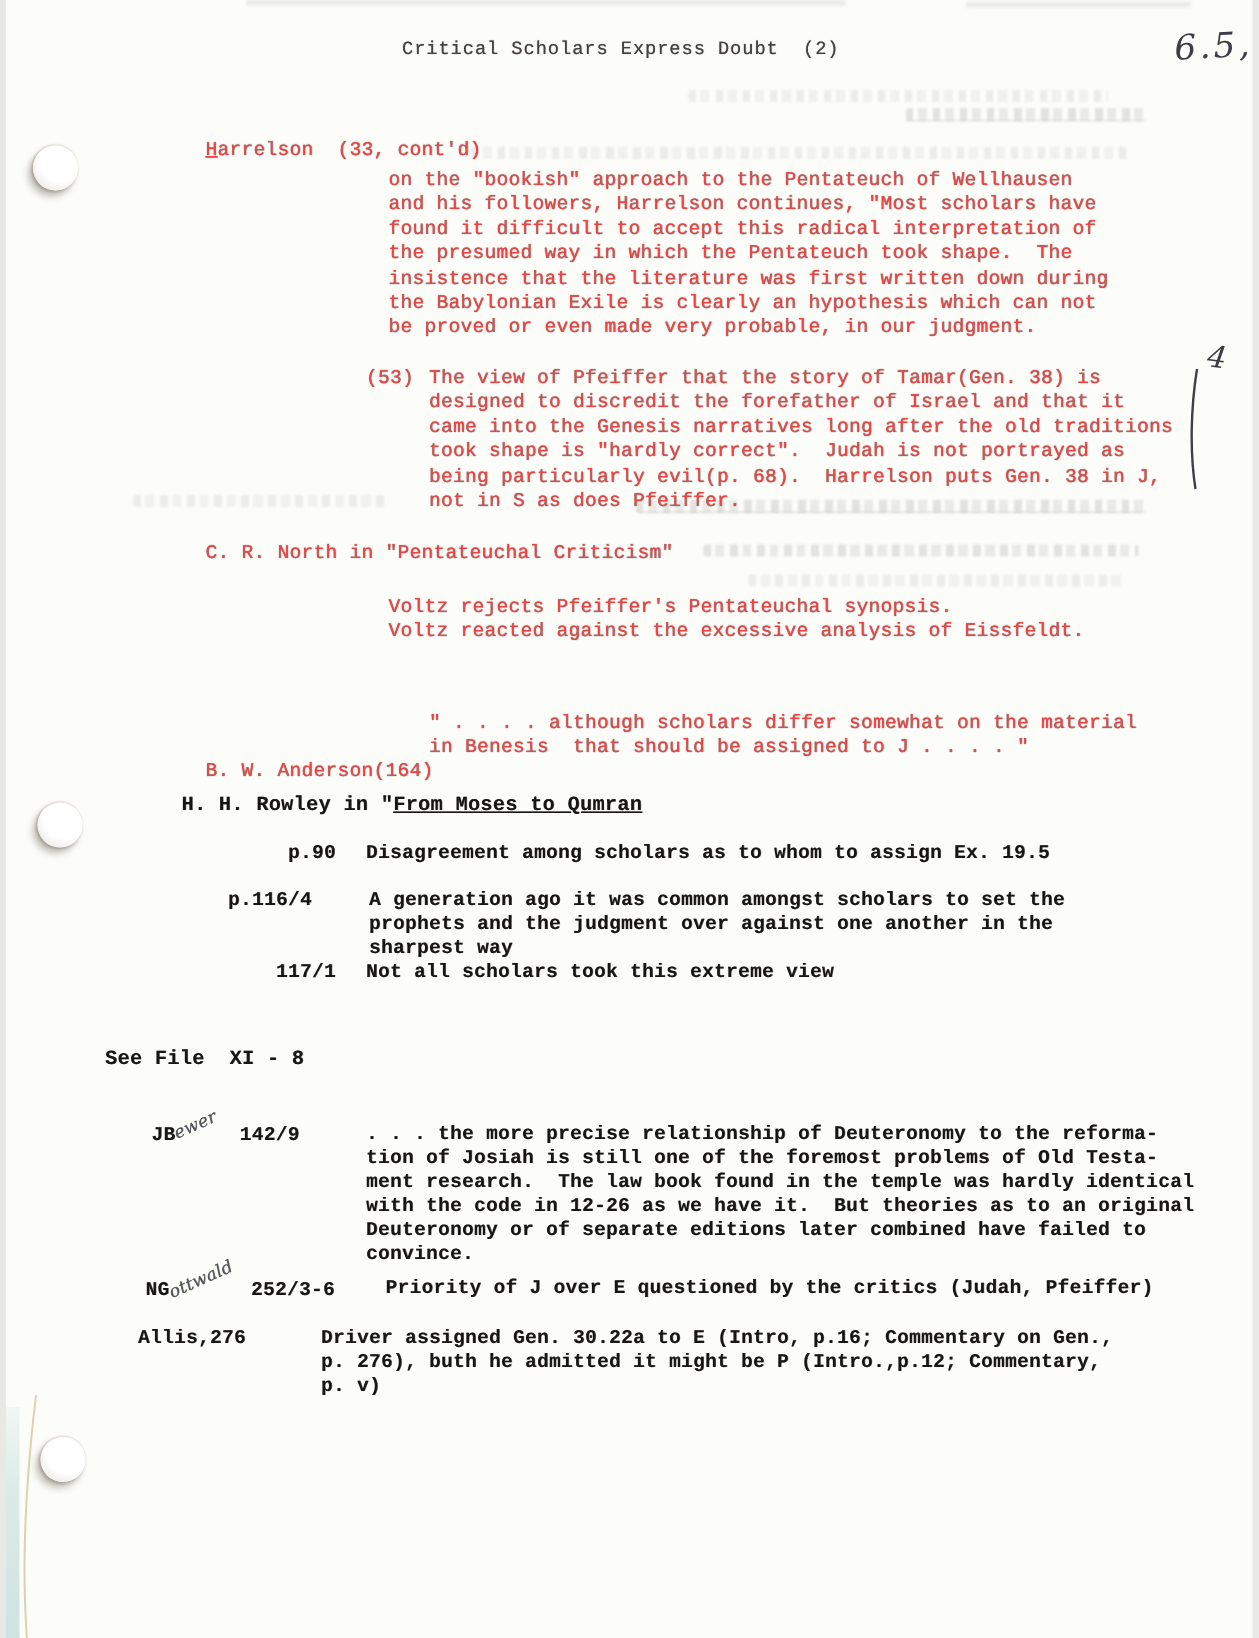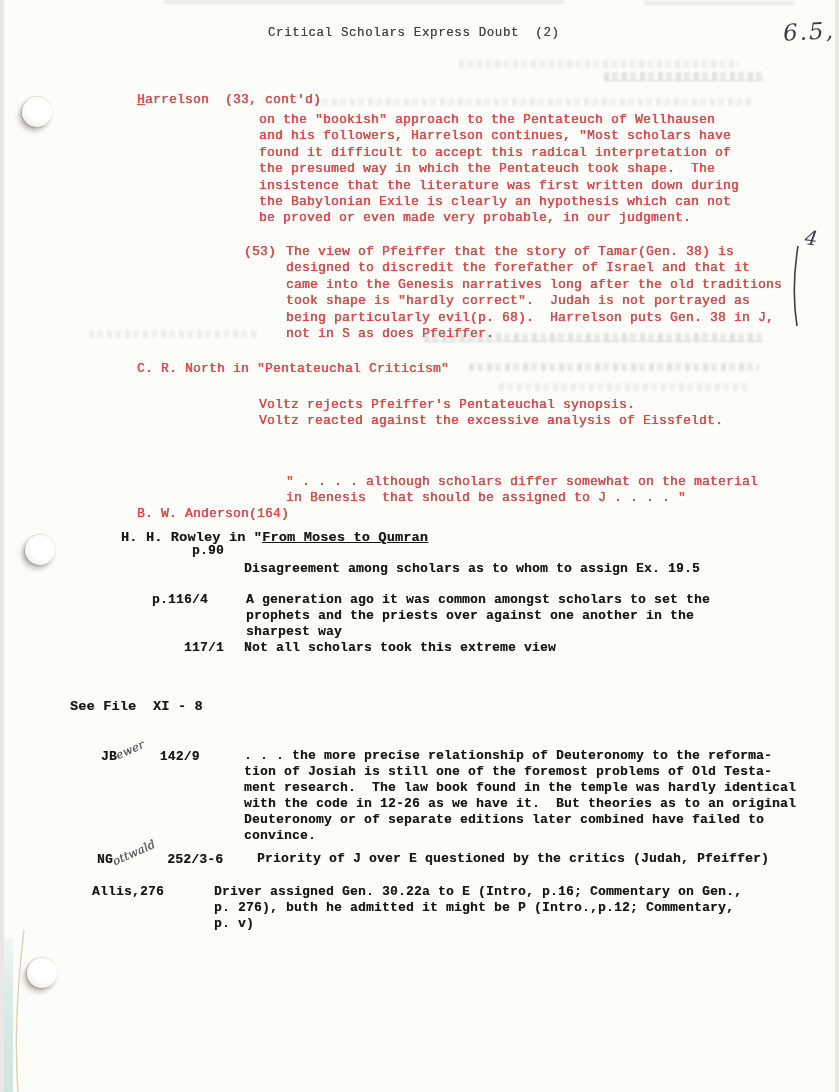--- a/index.html
+++ b/index.html
@@ -88,26 +88,26 @@
   <div class="tw faded" style="left:133px;top:361px;">C. R. North in "Pentateuchal Criticism"</div>
   <div class="tw faded" style="left:255px;top:397px;">Voltz rejects Pfeiffer's Pentateuchal synopsis.
 Voltz reacted against the excessive analysis of Eissfeldt.</div>
 
   <div class="tw faded" style="left:133px;top:458px;margin-top:48px;">B. W. Anderson(164)</div>
   <div class="tw faded" style="left:282px;top:474px;">" . . . . although scholars differ somewhat on the material
 in Benesis  that should be assigned to J . . . . "</div>
 
   <div class="tw dark" style="left:117px;top:530px;font-size:13.5px;"><span>H. H. Rowley in "</span><span class="u">From Moses to Qumran</span></div>
 
-  <div class="tw dark" style="left:188px;top:543px;">p.90</div>
+  <div class="tw dark" style="left:188px;top:561px;">p.90</div>
   <div class="tw dark" style="left:240px;top:561px;">Disagreement among scholars as to whom to assign Ex. 19.5</div>
 
   <div class="tw dark" style="left:148px;top:592px;">p.116/4</div>
   <div class="tw dark" style="left:242px;top:592px;">A generation ago it was common amongst scholars to set the
-prophets and the priests over against one another in the
+prophets and the judgment over against one another in the
 sharpest way</div>
 
   <div class="tw dark" style="left:180px;top:640px;">117/1</div>
   <div class="tw dark" style="left:240px;top:640px;">Not all scholars took this extreme view</div>
 
   <div class="tw dark" style="left:66px;top:699px;font-size:13.5px;">See File  XI - 8</div>
 
   <div class="tw dark" style="left:97px;top:748px;"><span>JB</span><span class="hw-sup">ewer</span><span style="margin-left:10px;">142/9</span></div>
   <div class="tw dark" style="left:240px;top:748px;">. . . the more precise relationship of Deuteronomy to the reforma-
 tion of Josiah is still one of the foremost problems of Old Testa-

